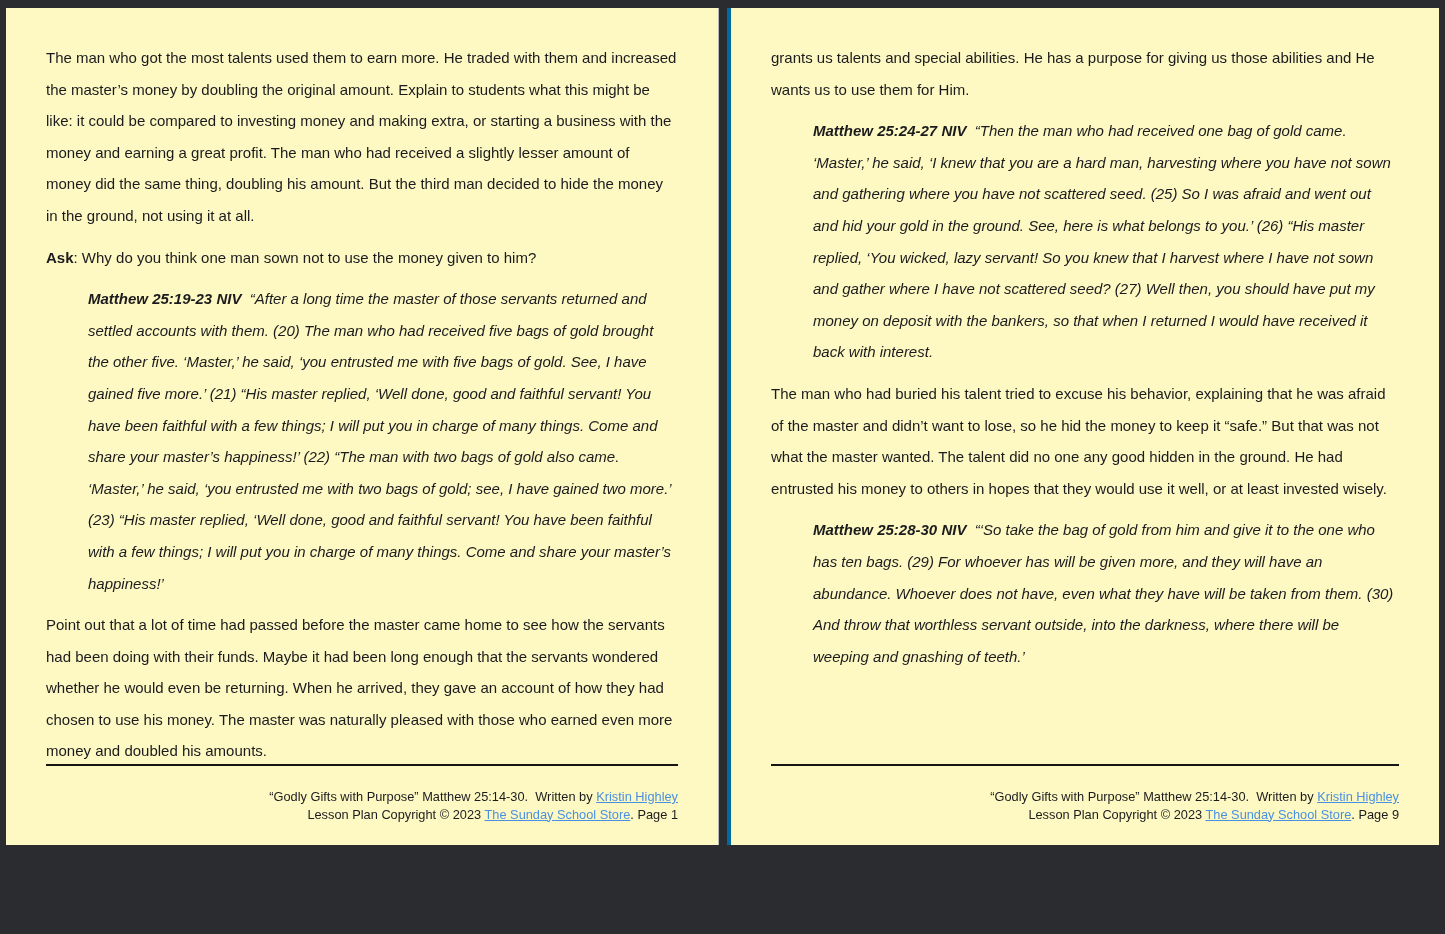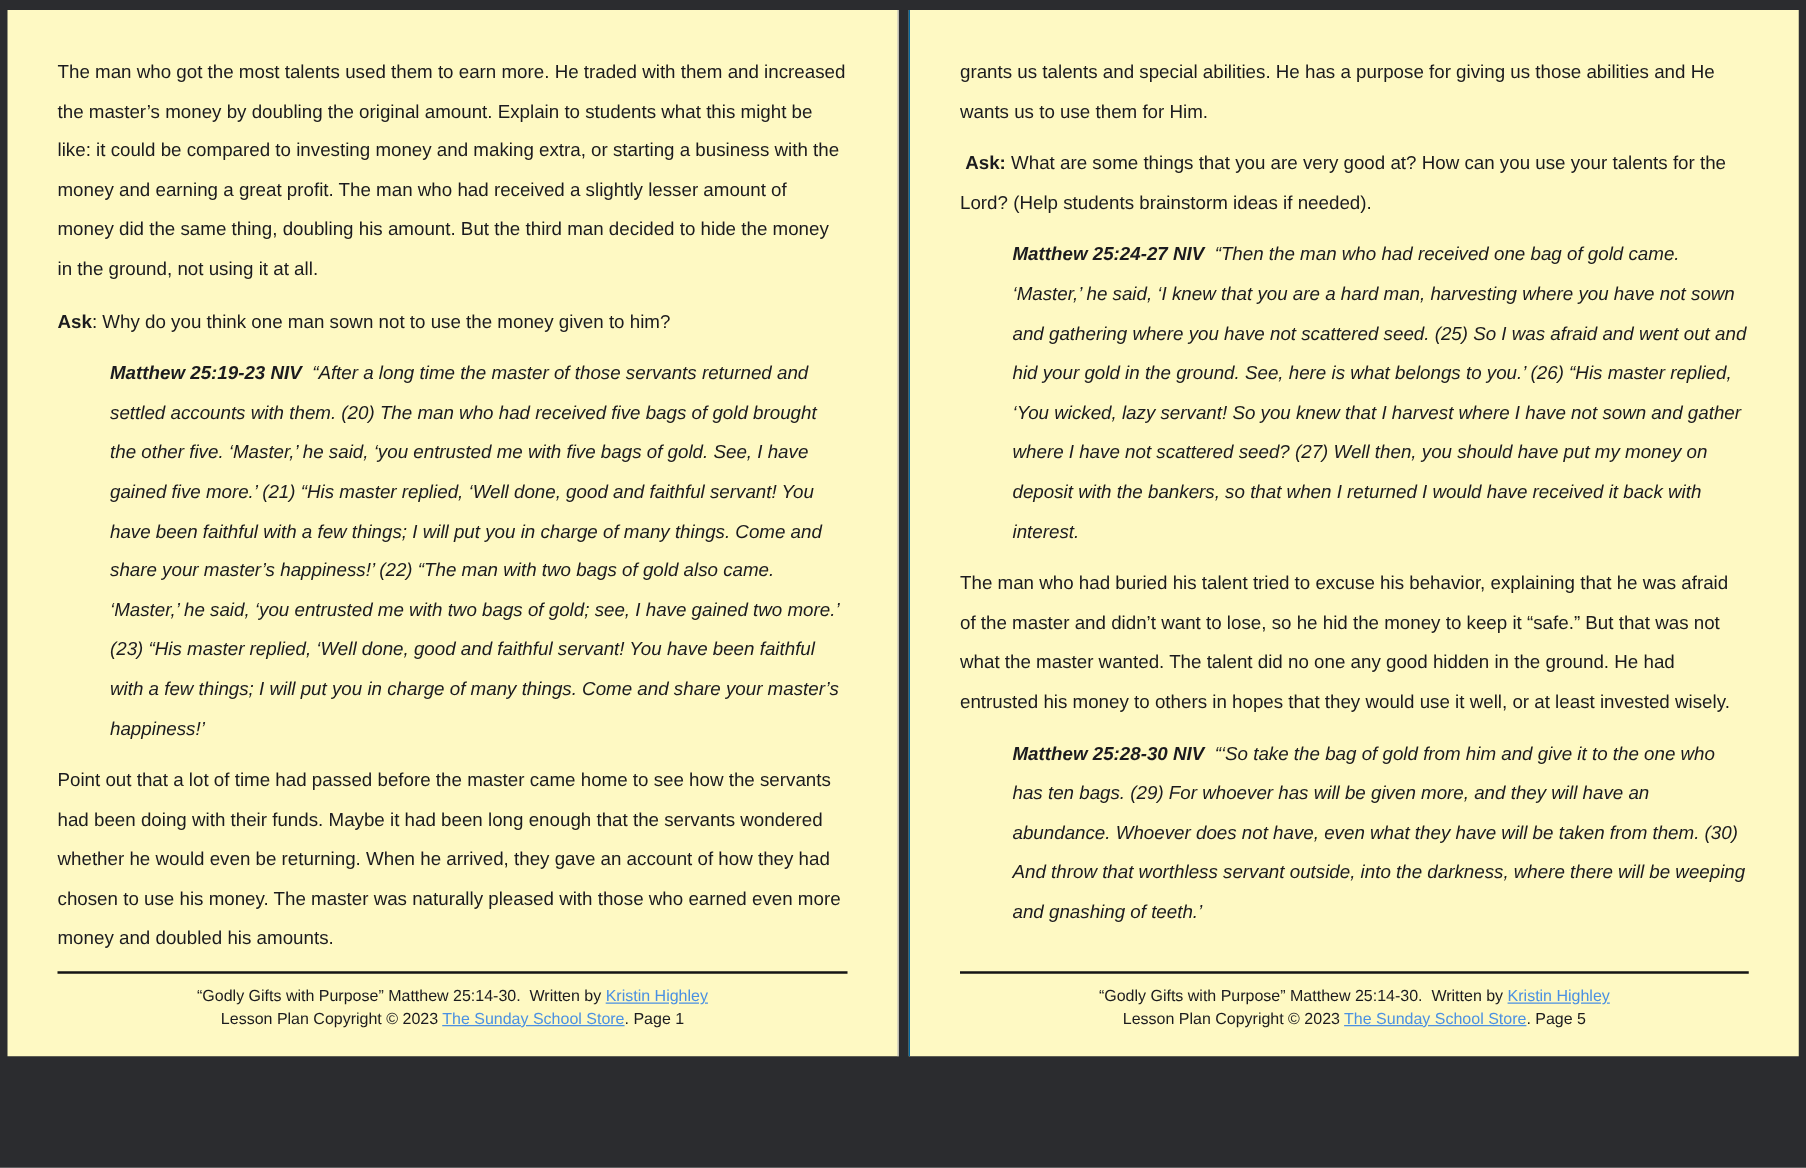--- a/index.html
+++ b/index.html
@@ -13,38 +13,38 @@
     overflow: hidden;
   }
   .page {
     position: absolute;
     top: 8px;
     height: 837px;
     background: #fef9c3;
     color: #1b1b1e;
   }
   .page-left  { left: 6px;   width: 713px; border-right: 1px solid #b8b8b8; }
-  .page-right { left: 727px; width: 712px; border-left: 1px solid #0369a1; }
+  .page-right { left: 727px; width: 712px; border-left: 4px solid #0369a1; }
   .content {
     padding: 34px 40px 0 40px;
     font-size: 15px;
     line-height: 31.6px;
   }
   .block { margin: 0 0 10px 0; }
   .quote { margin-left: 42px; }
   .b { font-weight: bold; }
   .i { font-style: italic; }
   .footer {
     position: absolute;
     left: 40px;
     right: 40px;
     bottom: 22px;
     border-top: 2px solid #151515;
-    padding-top: 9px;
-    text-align: center;
+    padding-top: 22px;
+    text-align: right;
     font-size: 12.8px;
     line-height: 17.5px;
     color: #1b1b1e;
   }
   .footer a { color: #4a90e2; text-decoration: underline; cursor: pointer; }
 </style>
 </head>
 <body>
 
 <div class="viewer">
@@ -58,24 +58,23 @@
       </div>
     <div class="footer">
       <div><span>“Godly Gifts with Purpose” Matthew 25:14-30.&nbsp; Written by </span><a href="#">Kristin Highley</a></div>
       <div><span>Lesson Plan Copyright © 2023 </span><a href="#">The Sunday School Store</a><span>. Page 1</span></div>
     </div>
   </div>
 
   <div class="page page-right">
     <div class="content">
         <div class="block para"><span>grants us talents and special abilities. He has a purpose for giving us those abilities and He wants us to use them for Him.</span></div>
-        <div class="block para"><span>&nbsp;</span><span class="b">Ask:</span><span> What are some things that you are very good at? How can you use your talents for the Lord? (Help students brainstorm ideas if needed).</span></div>
         <div class="block quote"><span class="b i">Matthew 25:24-27 NIV</span><span class="i">&nbsp; “Then the man who had received one bag of gold came. ‘Master,’ he said, ‘I knew that you are a hard man, harvesting where you have not sown and gathering where you have not scattered seed. (25) So I was afraid and went out and hid your gold in the ground. See, here is what belongs to you.’ (26) “His master replied, ‘You wicked, lazy servant! So you knew that I harvest where I have not sown and gather where I have not scattered seed? (27) Well then, you should have put my money on deposit with the bankers, so that when I returned I would have received it back with interest.</span></div>
         <div class="block para"><span>The man who had buried his talent tried to excuse his behavior, explaining that he was afraid of the master and didn’t want to lose, so he hid the money to keep it “safe.” But that was not what the master wanted. The talent did no one any good hidden in the ground. He had entrusted his money to others in hopes that they would use it well, or at least invested wisely.</span></div>
         <div class="block quote"><span class="b i">Matthew 25:28-30 NIV</span><span class="i">&nbsp; “‘So take the bag of gold from him and give it to the one who has ten bags. (29) For whoever has will be given more, and they will have an abundance. Whoever does not have, even what they have will be taken from them. (30) And throw that worthless servant outside, into the darkness, where there will be weeping and gnashing of teeth.’</span></div>
       </div>
     <div class="footer">
       <div><span>“Godly Gifts with Purpose” Matthew 25:14-30.&nbsp; Written by </span><a href="#">Kristin Highley</a></div>
-      <div><span>Lesson Plan Copyright © 2023 </span><a href="#">The Sunday School Store</a><span>. Page 5</span></div>
+      <div><span>Lesson Plan Copyright © 2023 </span><a href="#">The Sunday School Store</a><span>. Page 9</span></div>
     </div>
   </div>
 
 </div>
 
 </body></html>

